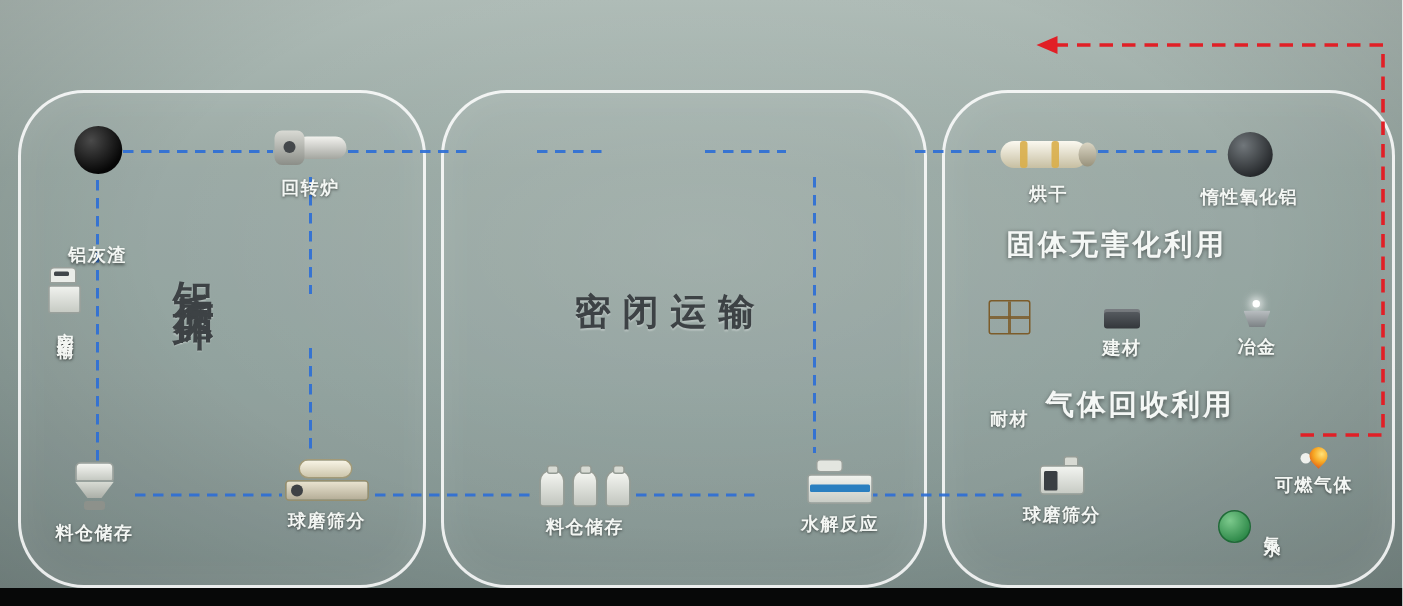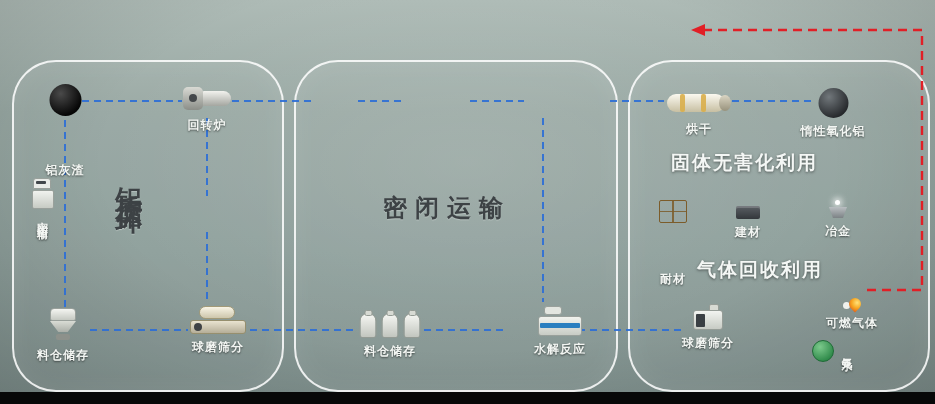--- a/index.html
+++ b/index.html
@@ -216,21 +216,21 @@
 
   <div class="node" style="left:708px;top:304px;">
     <div class="ic-gas">
       <div class="gas-pipe"></div>
         <div class="gas-body"></div>
         <div class="gas-panel"></div>
     </div>
     <span class="lbl">球磨筛分</span>
   </div>
 
-  <div class="node" style="left:852px;top:292px;">
+  <div class="node" style="left:876px;top:292px;">
     <div class="ic-flame">
       <div class="flame-puff"></div>
         <div class="flame-body"></div>
     </div>
     <span class="lbl">可燃气体</span>
   </div>
 
   <div class="node-h" style="left:812px;top:340px;">
     <div class="ic-ammo"></div>
     <span class="lbl lbl-v" style="font-size:11px;">氨水</span>

